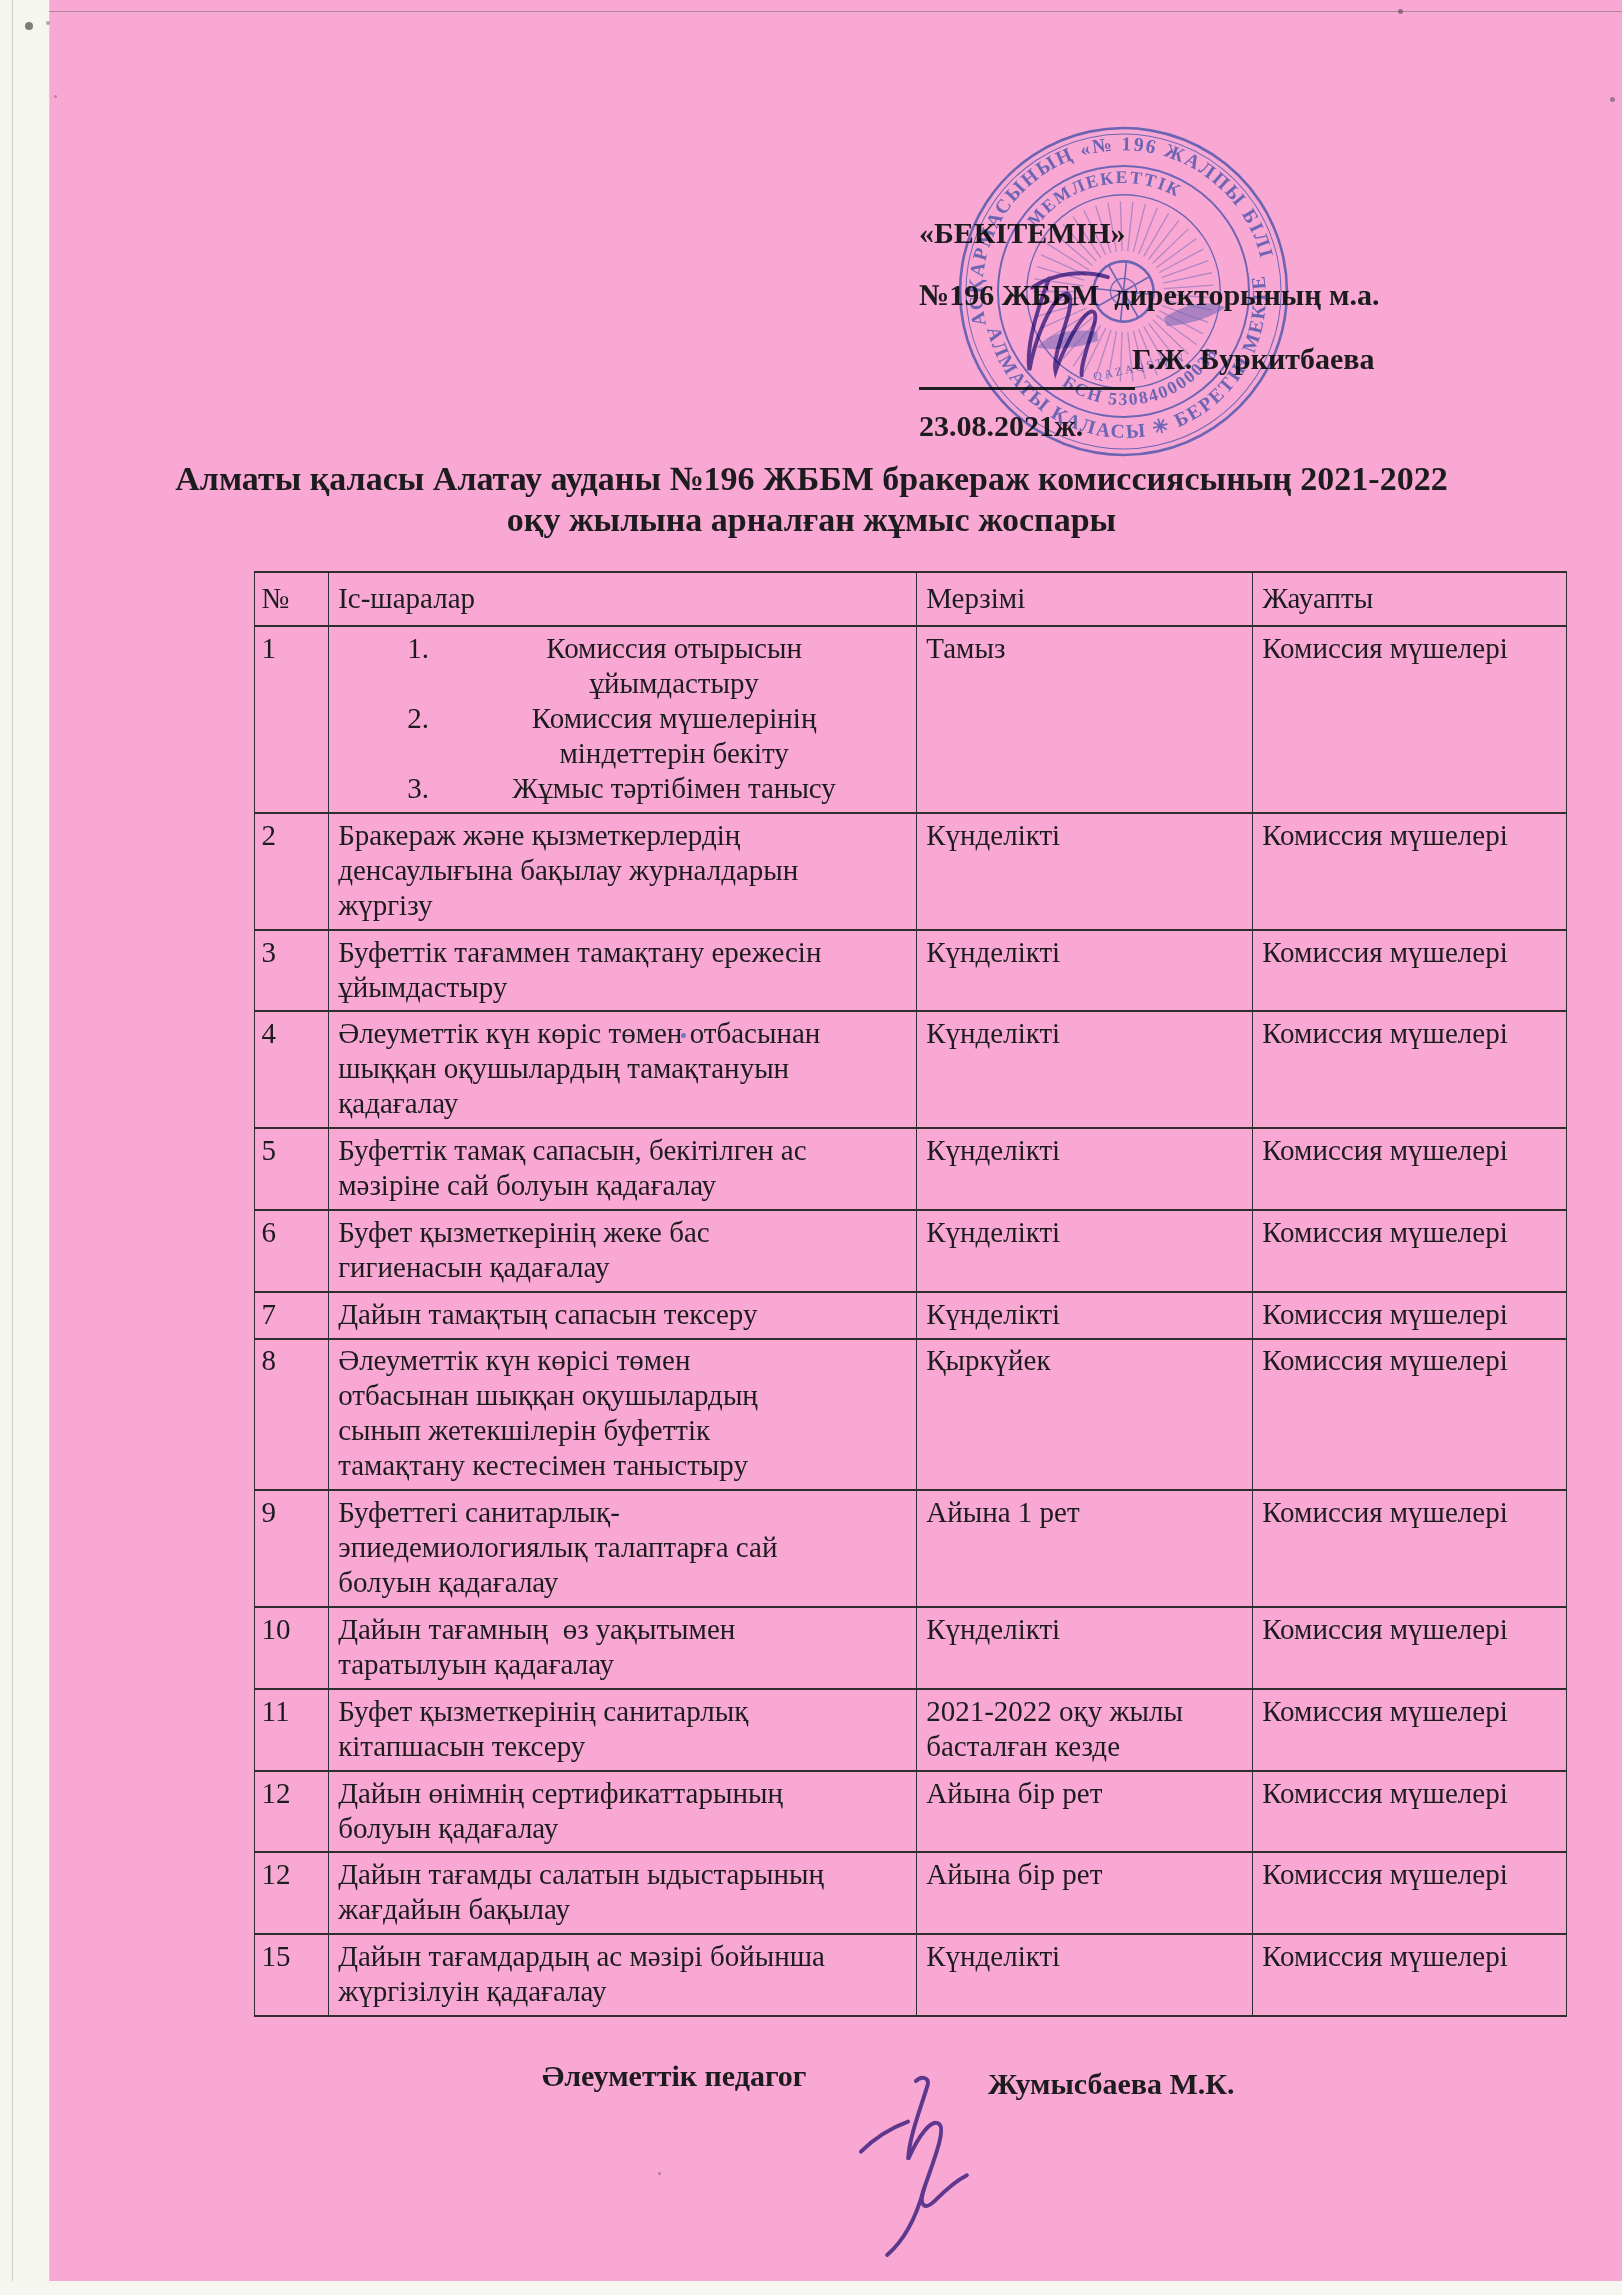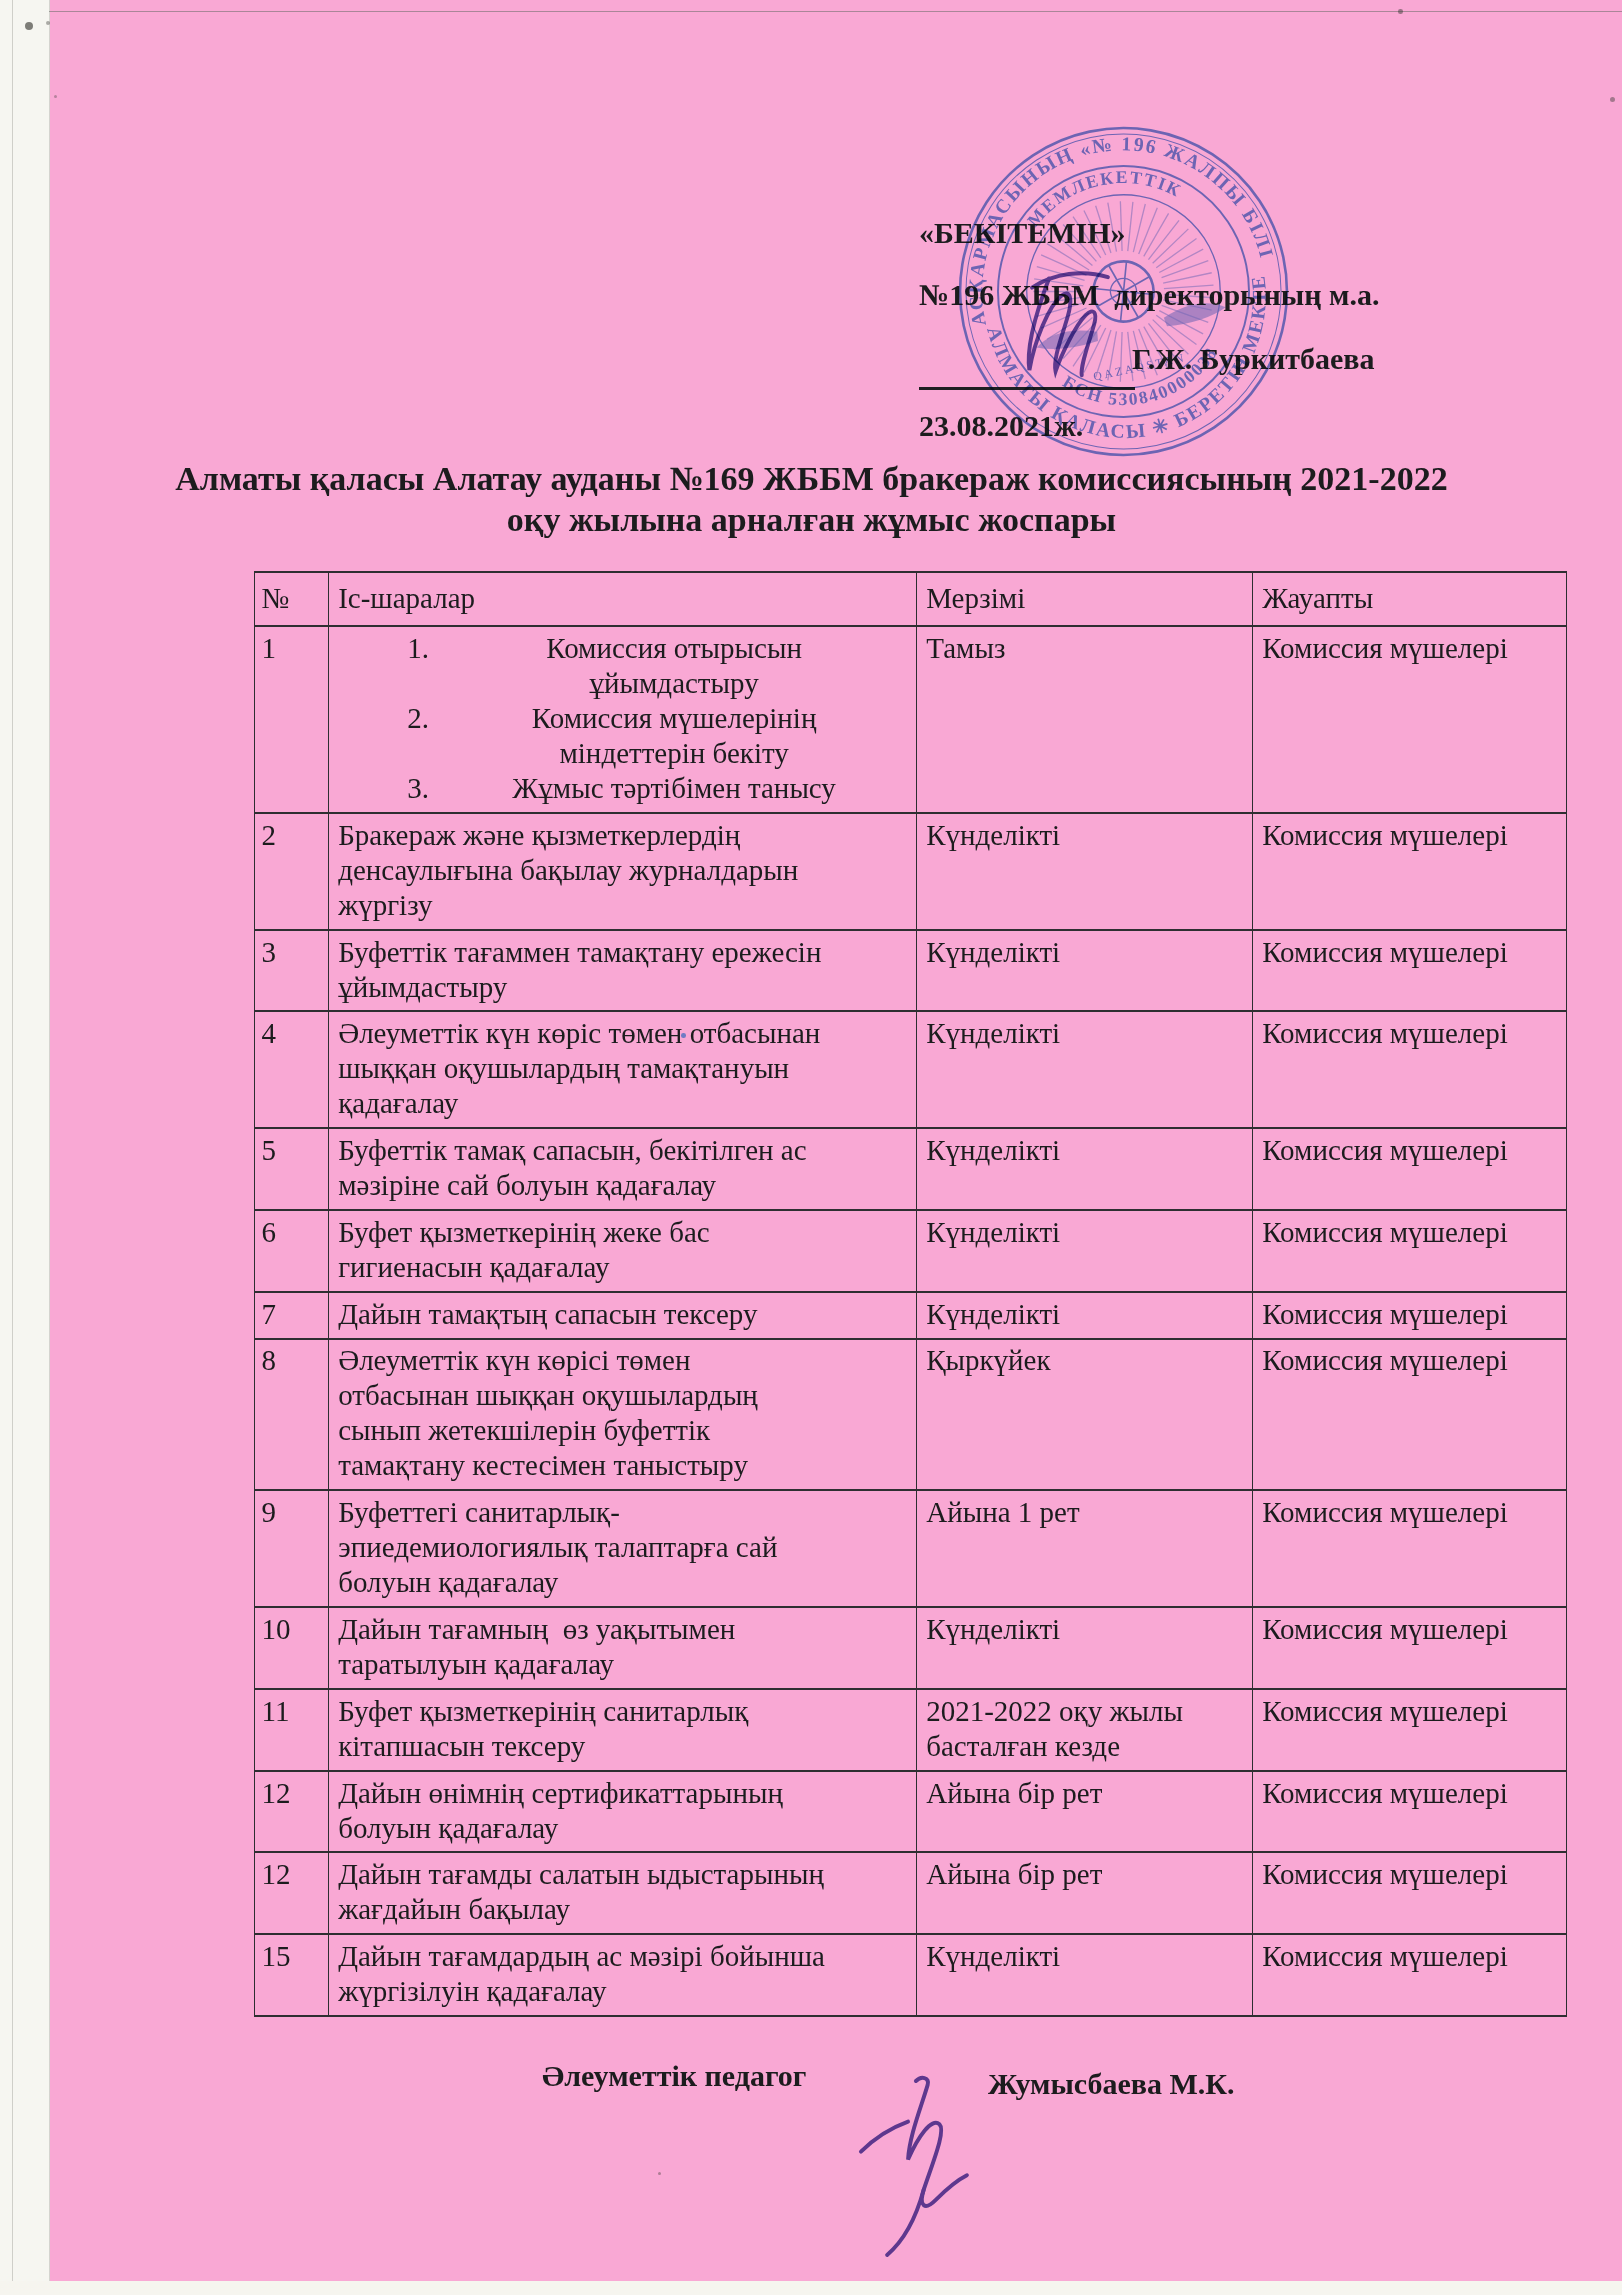--- a/index.html
+++ b/index.html
@@ -171,21 +171,21 @@
   </svg>
 
   <svg class="sig sig-director" viewBox="0 0 240 212">
     <g fill="none" stroke="#4a3da0" stroke-width="6" stroke-linecap="round" opacity="0.88">
       <path d="M52,42 C86,20 130,14 168,26"></path>
       <path d="M78,28 C60,75 42,130 48,168 C56,122 78,70 96,55 C112,42 114,62 106,88 C96,122 84,152 88,170 C96,146 118,100 134,84 C146,72 152,80 147,98 C138,130 126,160 128,176"></path>
     </g>
   </svg>
 
   <div class="title">
-    <div>Алматы қаласы Алатау ауданы №169 ЖББМ бракераж комиссиясының 2021-2022</div>
+    <div>Алматы қаласы Алатау ауданы №196 ЖББМ бракераж комиссиясының 2021-2022</div>
     <div>оқу жылына арналған жұмыс жоспары</div>
   </div>
 
   <div class="content">
     <table class="plan">
       <colgroup>
         <col style="width:74px">
           <col style="width:588px">
           <col style="width:336px">
           <col style="width:314px">

